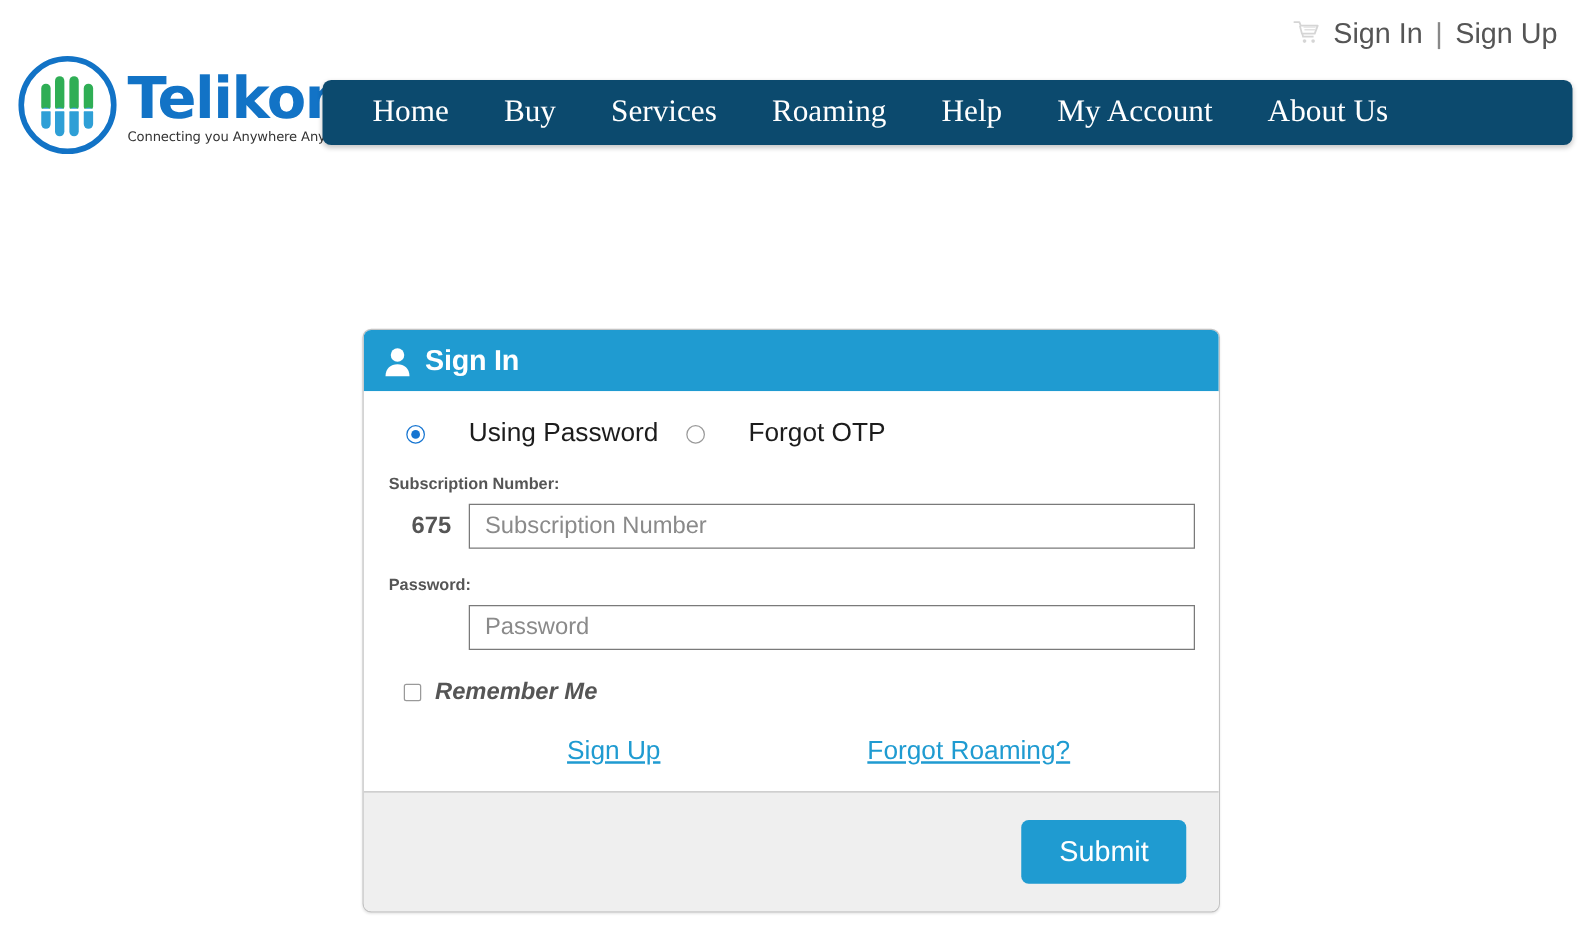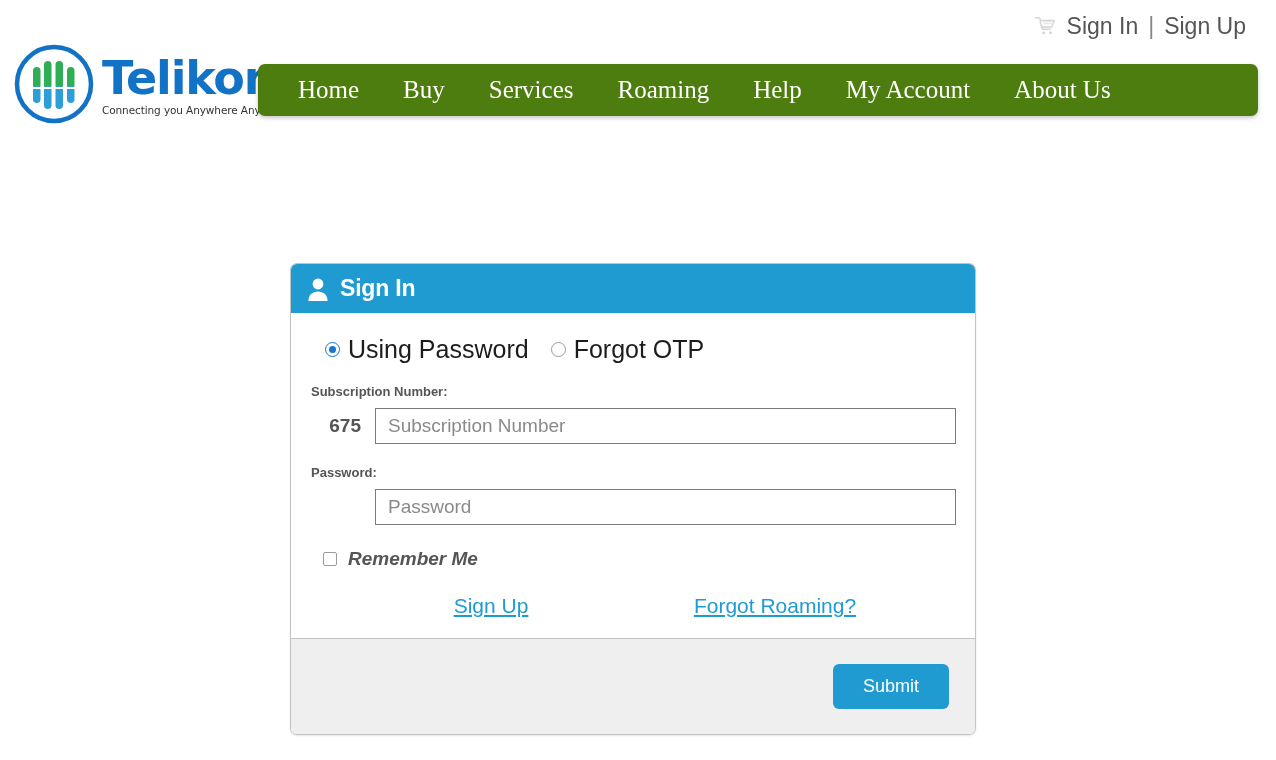--- a/index.html
+++ b/index.html
@@ -94,21 +94,21 @@
     letter-spacing: -0.1px;
   }
 
   
   .navbar {
     position: absolute;
     left: 258px;
     top: 64px;
     width: 1000px;
     height: 52px;
-    background: #4d7c0f;
+    background: #0c4a6e;
     border-radius: 7px;
     box-shadow: 0 2px 4px rgba(0,0,0,0.22);
     display: flex;
     align-items: center;
     padding: 0 22px 0 18px;
   }
   .nav-item {
     font-family: "Liberation Serif", serif;
     font-size: 25px;
     color: #ffffff;
@@ -157,23 +157,24 @@
 
   .radio-row {
     display: flex;
     align-items: center;
     padding-left: 16px;
     margin-bottom: 20px;
   }
   .radio-opt {
     display: flex;
     align-items: center;
-    font-size: 25px;
+    font-size: 21px;
     color: #1c1c1c;
     margin-right: 22px;
+    gap: 27px;
   }
   .radio-dot {
     width: 15px;
     height: 15px;
     border-radius: 50%;
     border: 1px solid #9a9a9a;
     background: #ffffff;
     margin-right: 8px;
     flex: none;
     position: relative;
@@ -271,21 +272,21 @@
     display: flex;
     justify-content: flex-end;
     align-items: center;
     min-height: 96px;
   }
   .submit-btn {
     background: #1f9bd1;
     color: #ffffff;
     border: none;
     border-radius: 6px;
-    font-size: 18px;
+    font-size: 23px;
     font-family: "Liberation Sans", sans-serif;
     padding: 12px 30px;
     cursor: pointer;
     line-height: 1.15;
   }
 </style>
 </head>
 <body>
 
 <div class="topbar">

